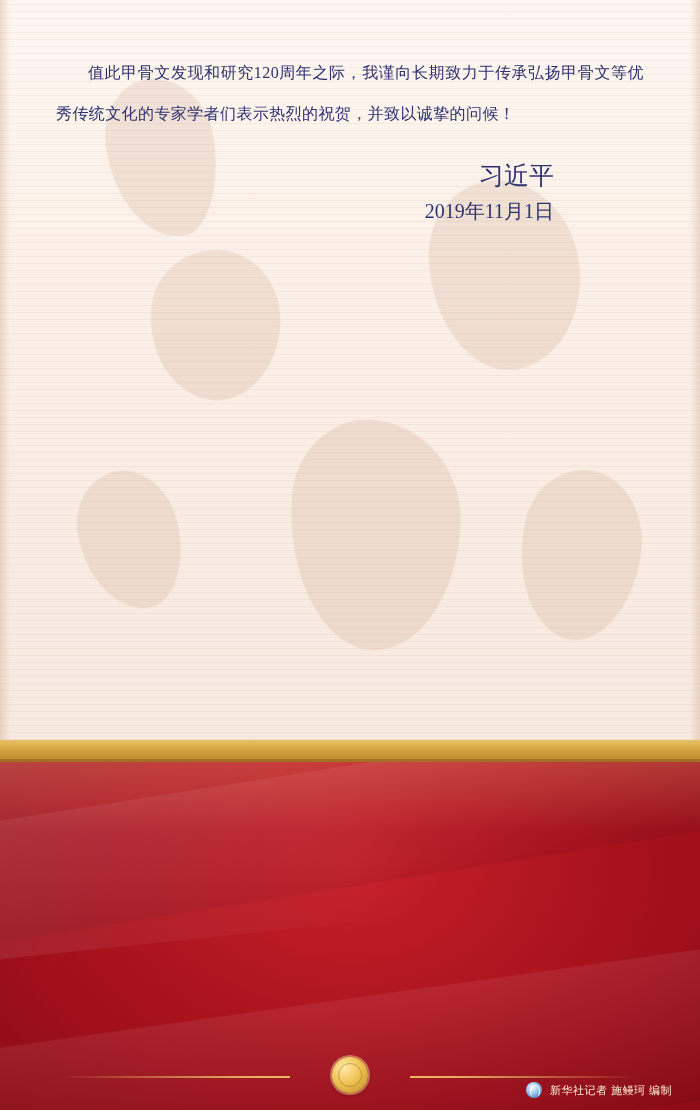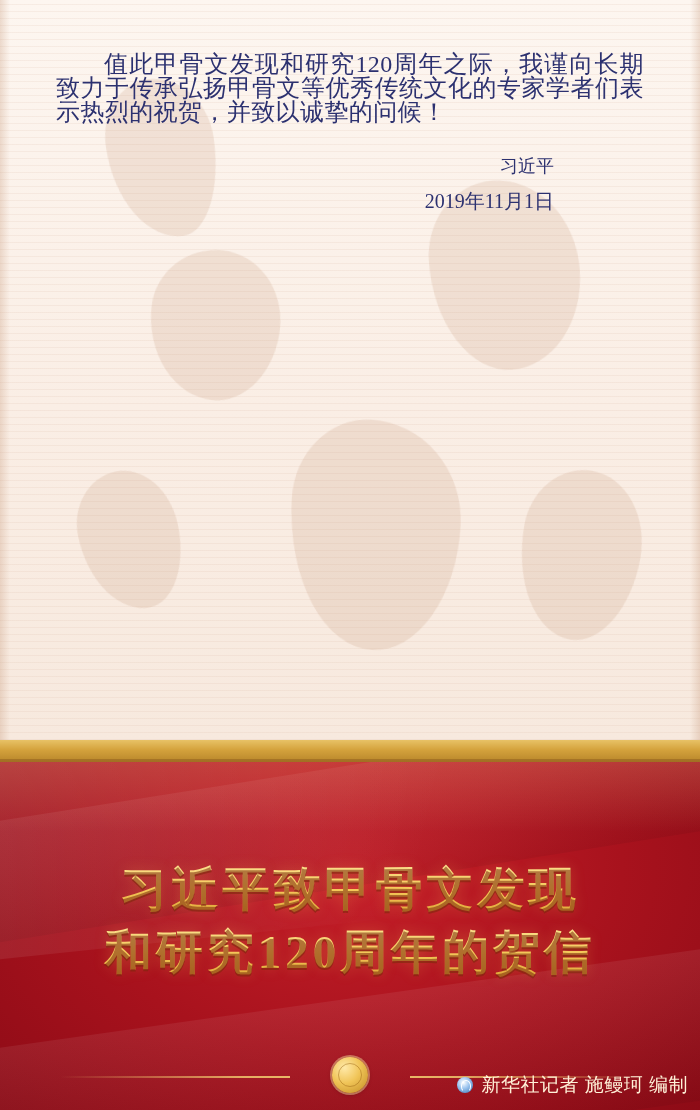--- a/index.html
+++ b/index.html
@@ -90,35 +90,35 @@
   
   .letter {
     position: absolute;
     left: 56px;
     top: 52px;
     width: 588px;
     color: #2b2f6e;
   }
   .letter p {
     margin: 0 0 14px 0;
-    font-size: 24px;
-    line-height: 24px;
+    font-size: 16px;
+    line-height: 41px;
     text-align: justify;
     text-indent: 2em;
     letter-spacing: 0.4px;
     font-family: "Liberation Serif", "DejaVu Serif", serif;
     color: #2c3170;
   }
   .signature {
     margin-top: 24px;
     text-align: right;
     padding-right: 90px;
   }
   .signature .name {
-    font-size: 18px;
+    font-size: 25px;
     line-height: 36px;
     color: #2c3170;
   }
   .signature .date {
     font-size: 20px;
     line-height: 34px;
     color: #2c3170;
   }
 
   
@@ -219,27 +219,27 @@
     content: "";
     position: absolute;
     left: 6px; top: 6px; right: 6px; bottom: 6px;
     border-radius: 50%;
     border: 1px solid rgba(150,95,15,0.45);
   }
 
   
   .credit {
     position: absolute;
-    right: 12px;
+    right: 28px;
     bottom: 12px;
     display: flex;
     align-items: center;
     gap: 8px;
     color: #fff1d8;
-    font-size: 19px;
+    font-size: 11px;
     font-family: "Liberation Sans", sans-serif;
     letter-spacing: 0.5px;
   }
   .credit-logo {
     width: 16px; height: 16px;
     border-radius: 50%;
     background: radial-gradient(circle at 40% 35%, #ffffff 0%, #9fc6ef 40%, #2f6fb5 100%);
     position: relative;
     flex: 0 0 auto;
   }
@@ -278,24 +278,20 @@
   </div>
 
   <div class="gold-band"></div>
 
   <div class="red-band">
     <div class="red-diag d1"></div>
     <div class="red-diag d2"></div>
     <div class="red-fold"></div>
     <div class="red-sheen"></div>
 
-    <div class="banner-title">
-      <span class="line">习近平致甲骨文发现</span>
-      <span class="line">和研究120周年的贺信</span>
-    </div>
 
     <div class="medallion-row">
       <div class="rule-left"></div>
       <div class="medallion"></div>
       <div class="rule-right"></div>
     </div>
 
     <div class="credit">
       <span class="credit-logo"></span>
       <span>新华社记者 施鳗珂 编制</span>

